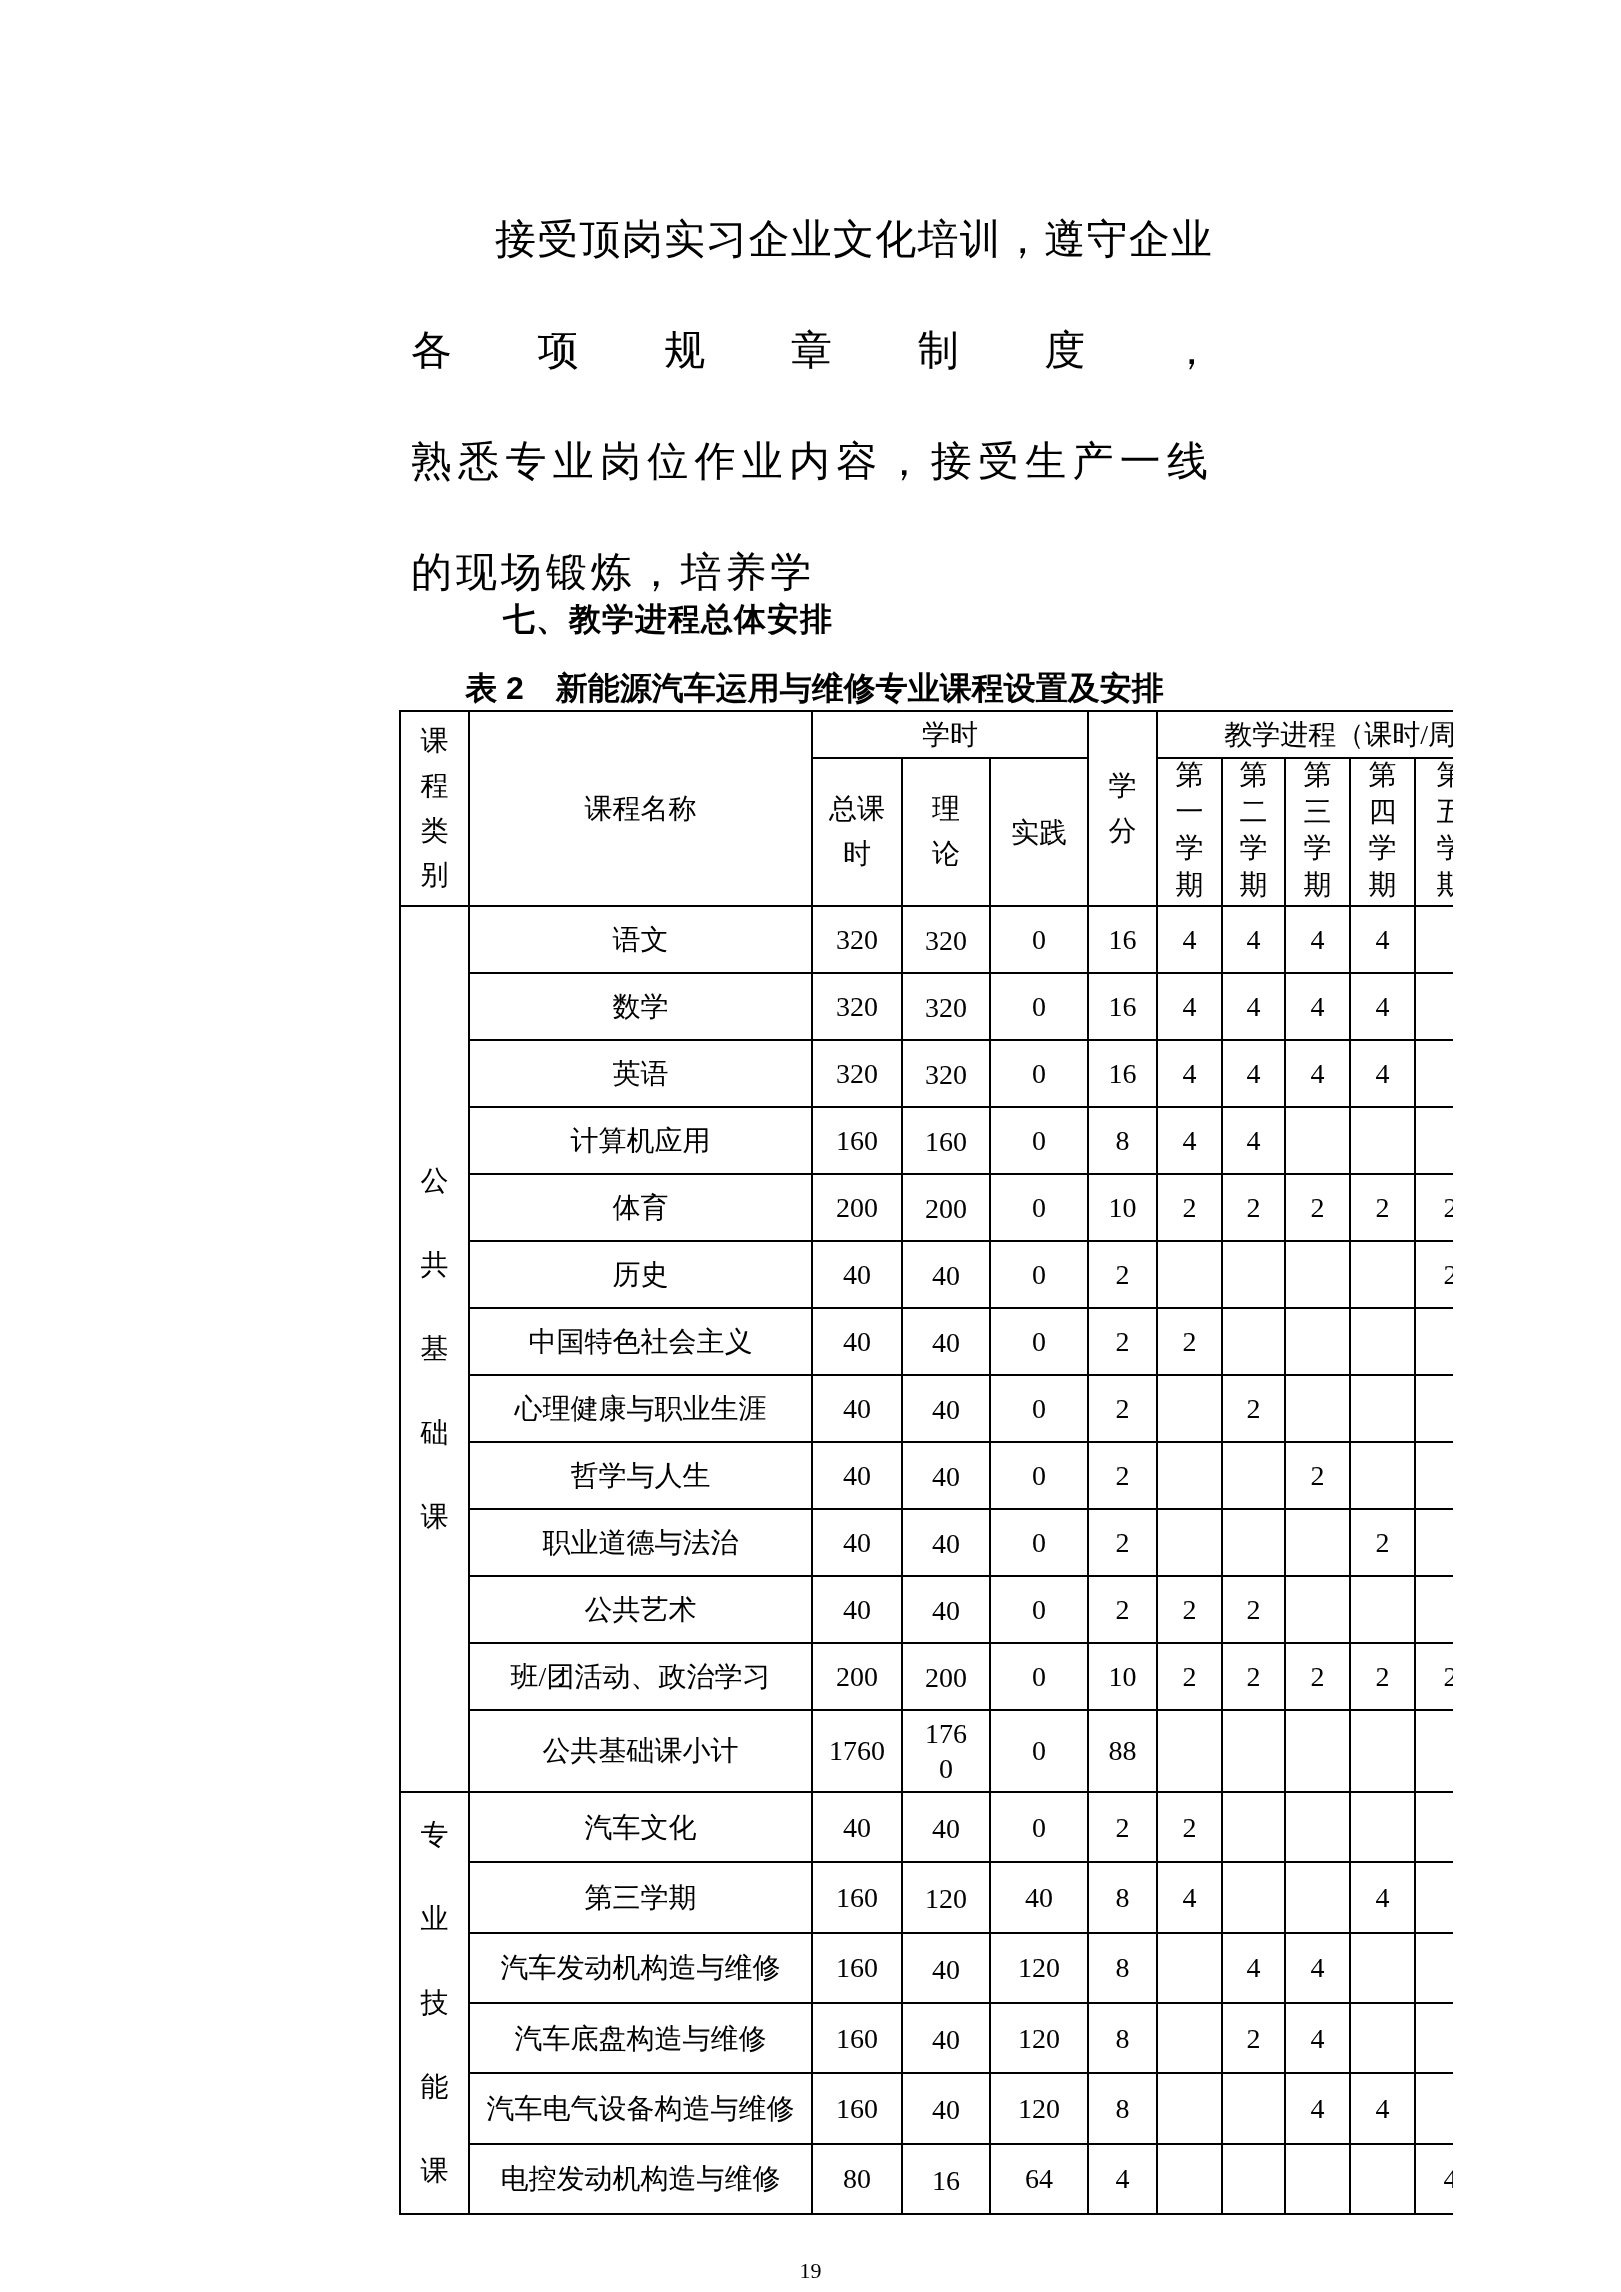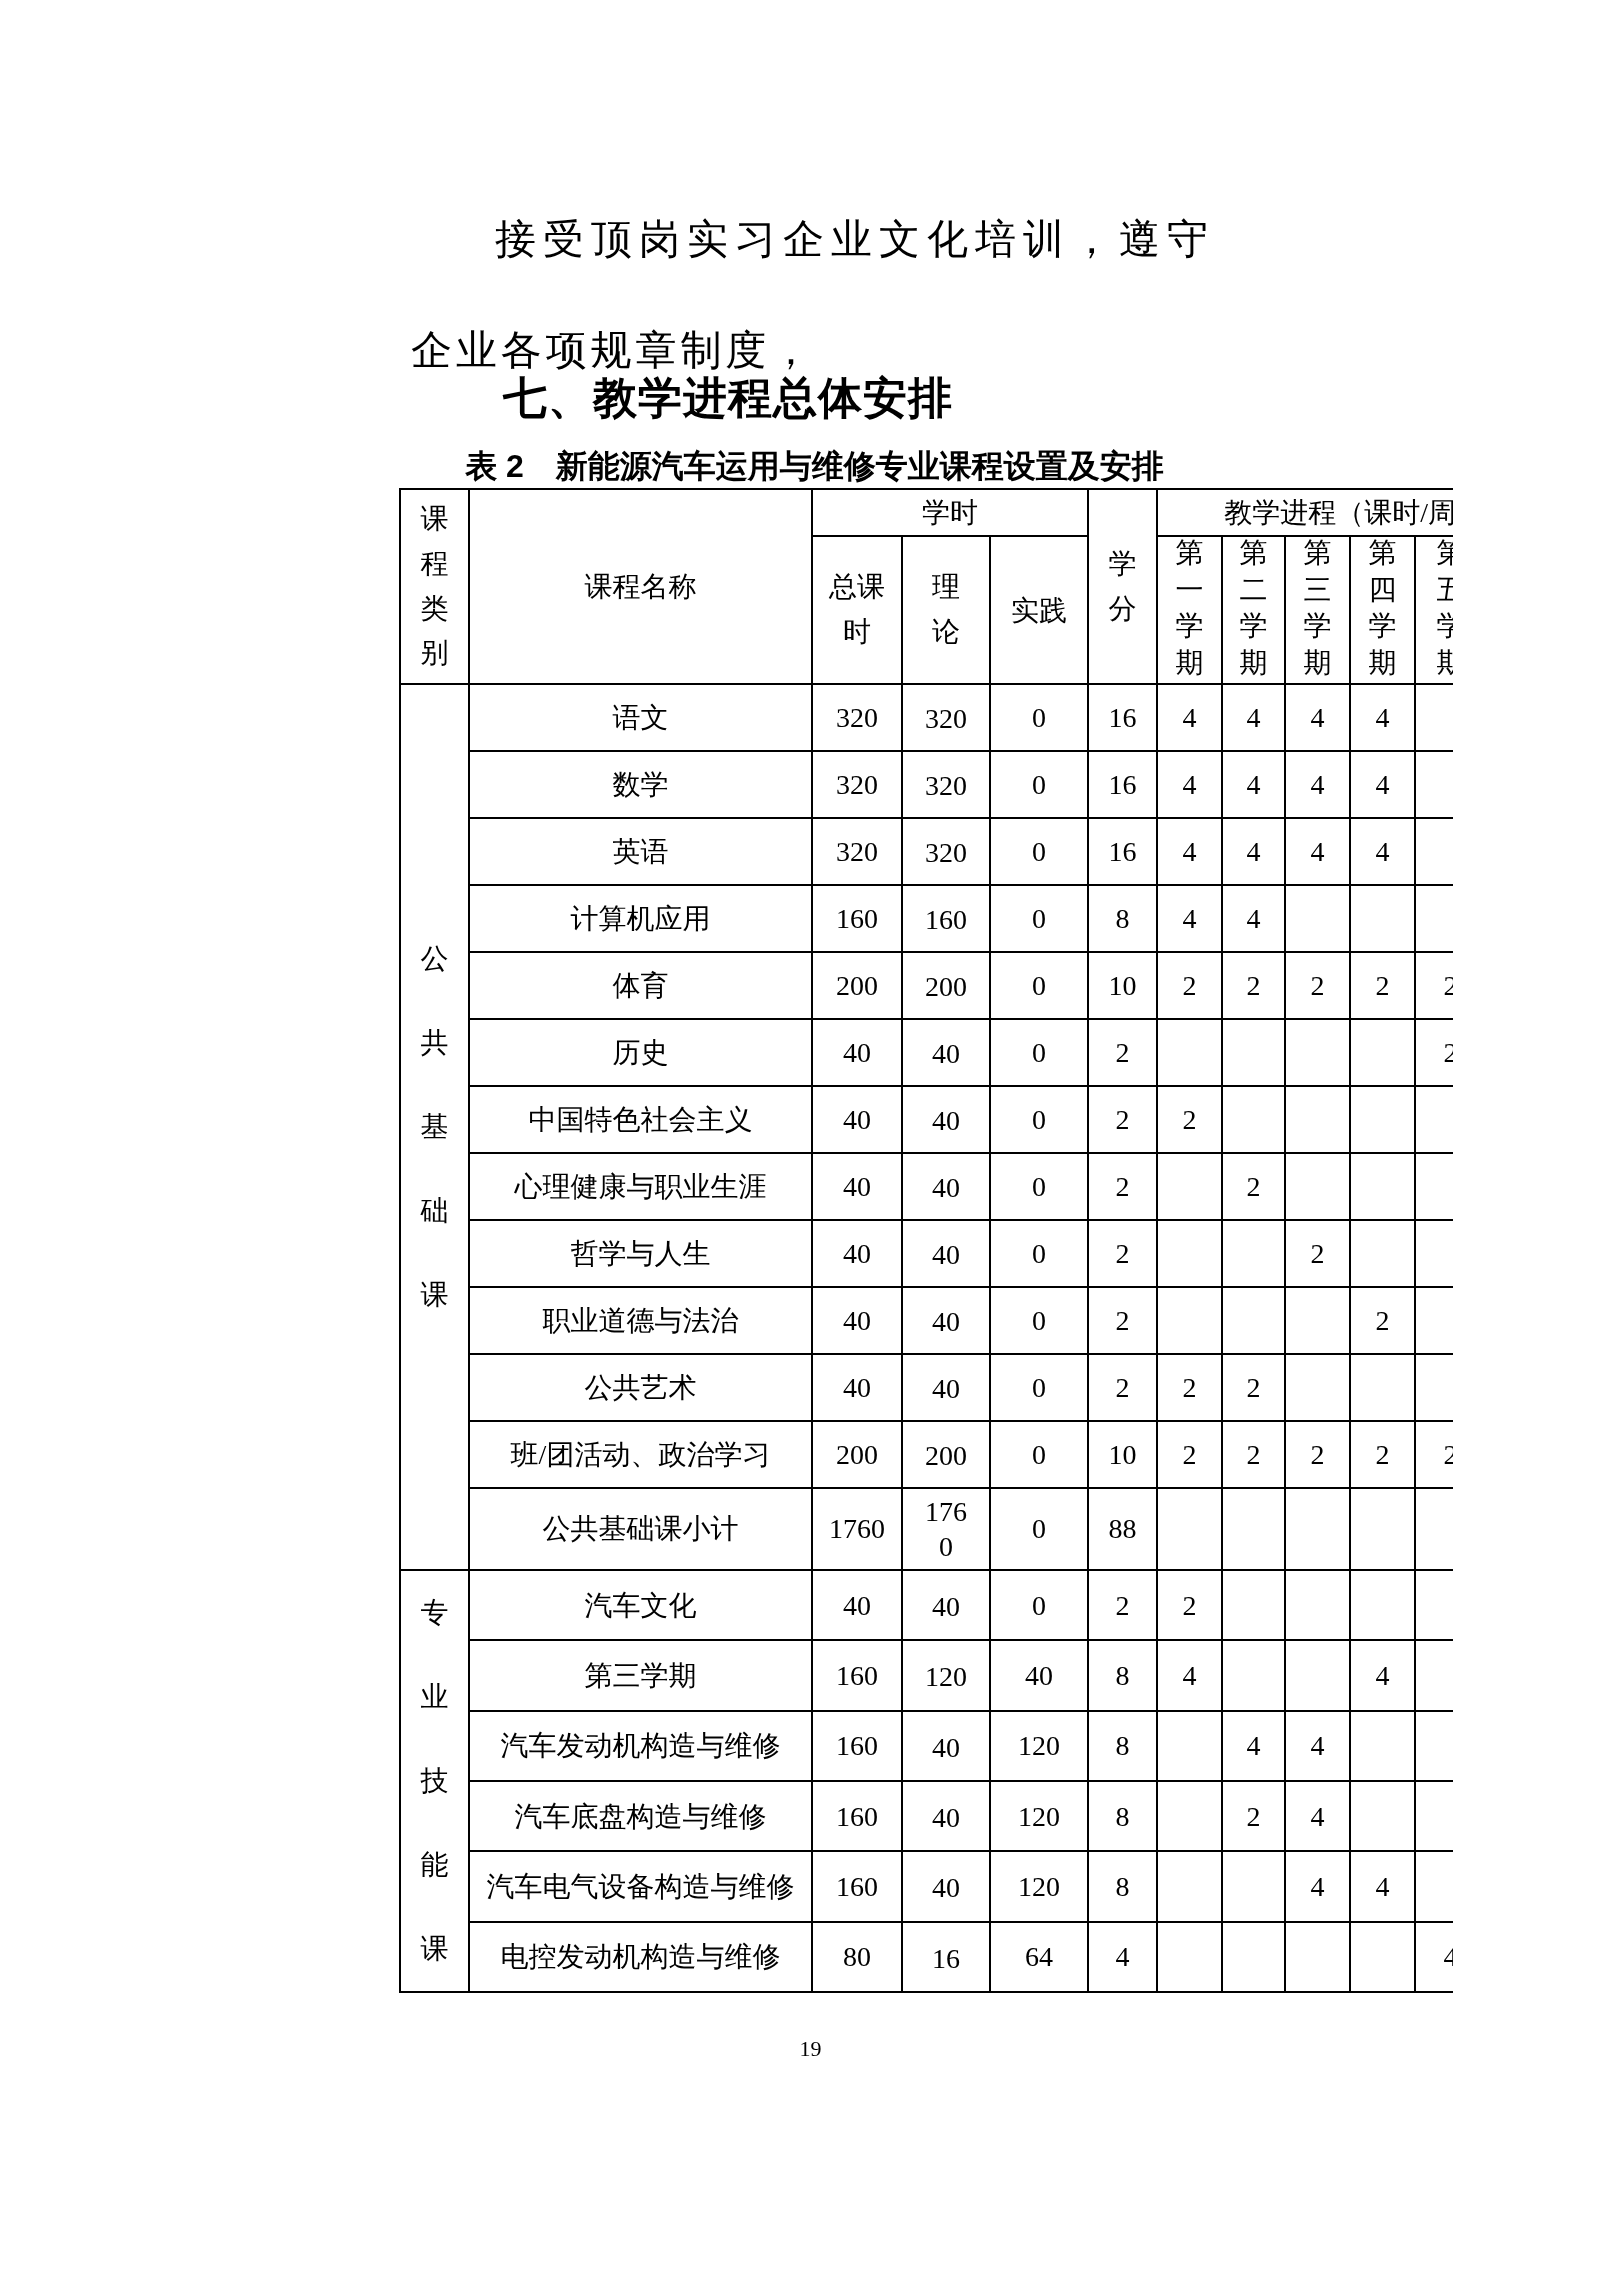--- a/index.html
+++ b/index.html
@@ -33,21 +33,21 @@
   .para-line:first-child { text-indent: 84px; }
   .para-line:last-child {
     text-align-last: left;
     letter-spacing: 3.9px;
   }
   
   .heading {
     margin: -33px 0 0 335px;
     font-family: "Liberation Sans", "DejaVu Sans", sans-serif;
     font-weight: bold;
-    font-size: 44px;
+    font-size: 32px;
     line-height: 49px;
     letter-spacing: 1px;
   }
   
   .caption {
     margin-top: 25.5px;
     text-align: center;
     font-family: "Liberation Sans", "DejaVu Sans", sans-serif;
     font-weight: bold;
     font-size: 32px;
@@ -113,20 +113,21 @@
     font-size: 22px;
   }
 </style>
 </head>
 <body>
 
 <div class="page">
 
   <div class="para">
     <div class="para-line">接受顶岗实习企业文化培训，遵守企业各项规章制度，</div>
+    <div class="para-line">熟悉专业岗位作业内容，接受生产一线的现场锻炼，培养学</div>
   </div>
 
   <div class="heading">七、教学进程总体安排</div>
 
   <div class="caption">表 2　新能源汽车运用与维修专业课程设置及安排</div>
 
   <table class="curriculum">
     <colgroup>
       <col style="width:69px">
         <col style="width:343px">

